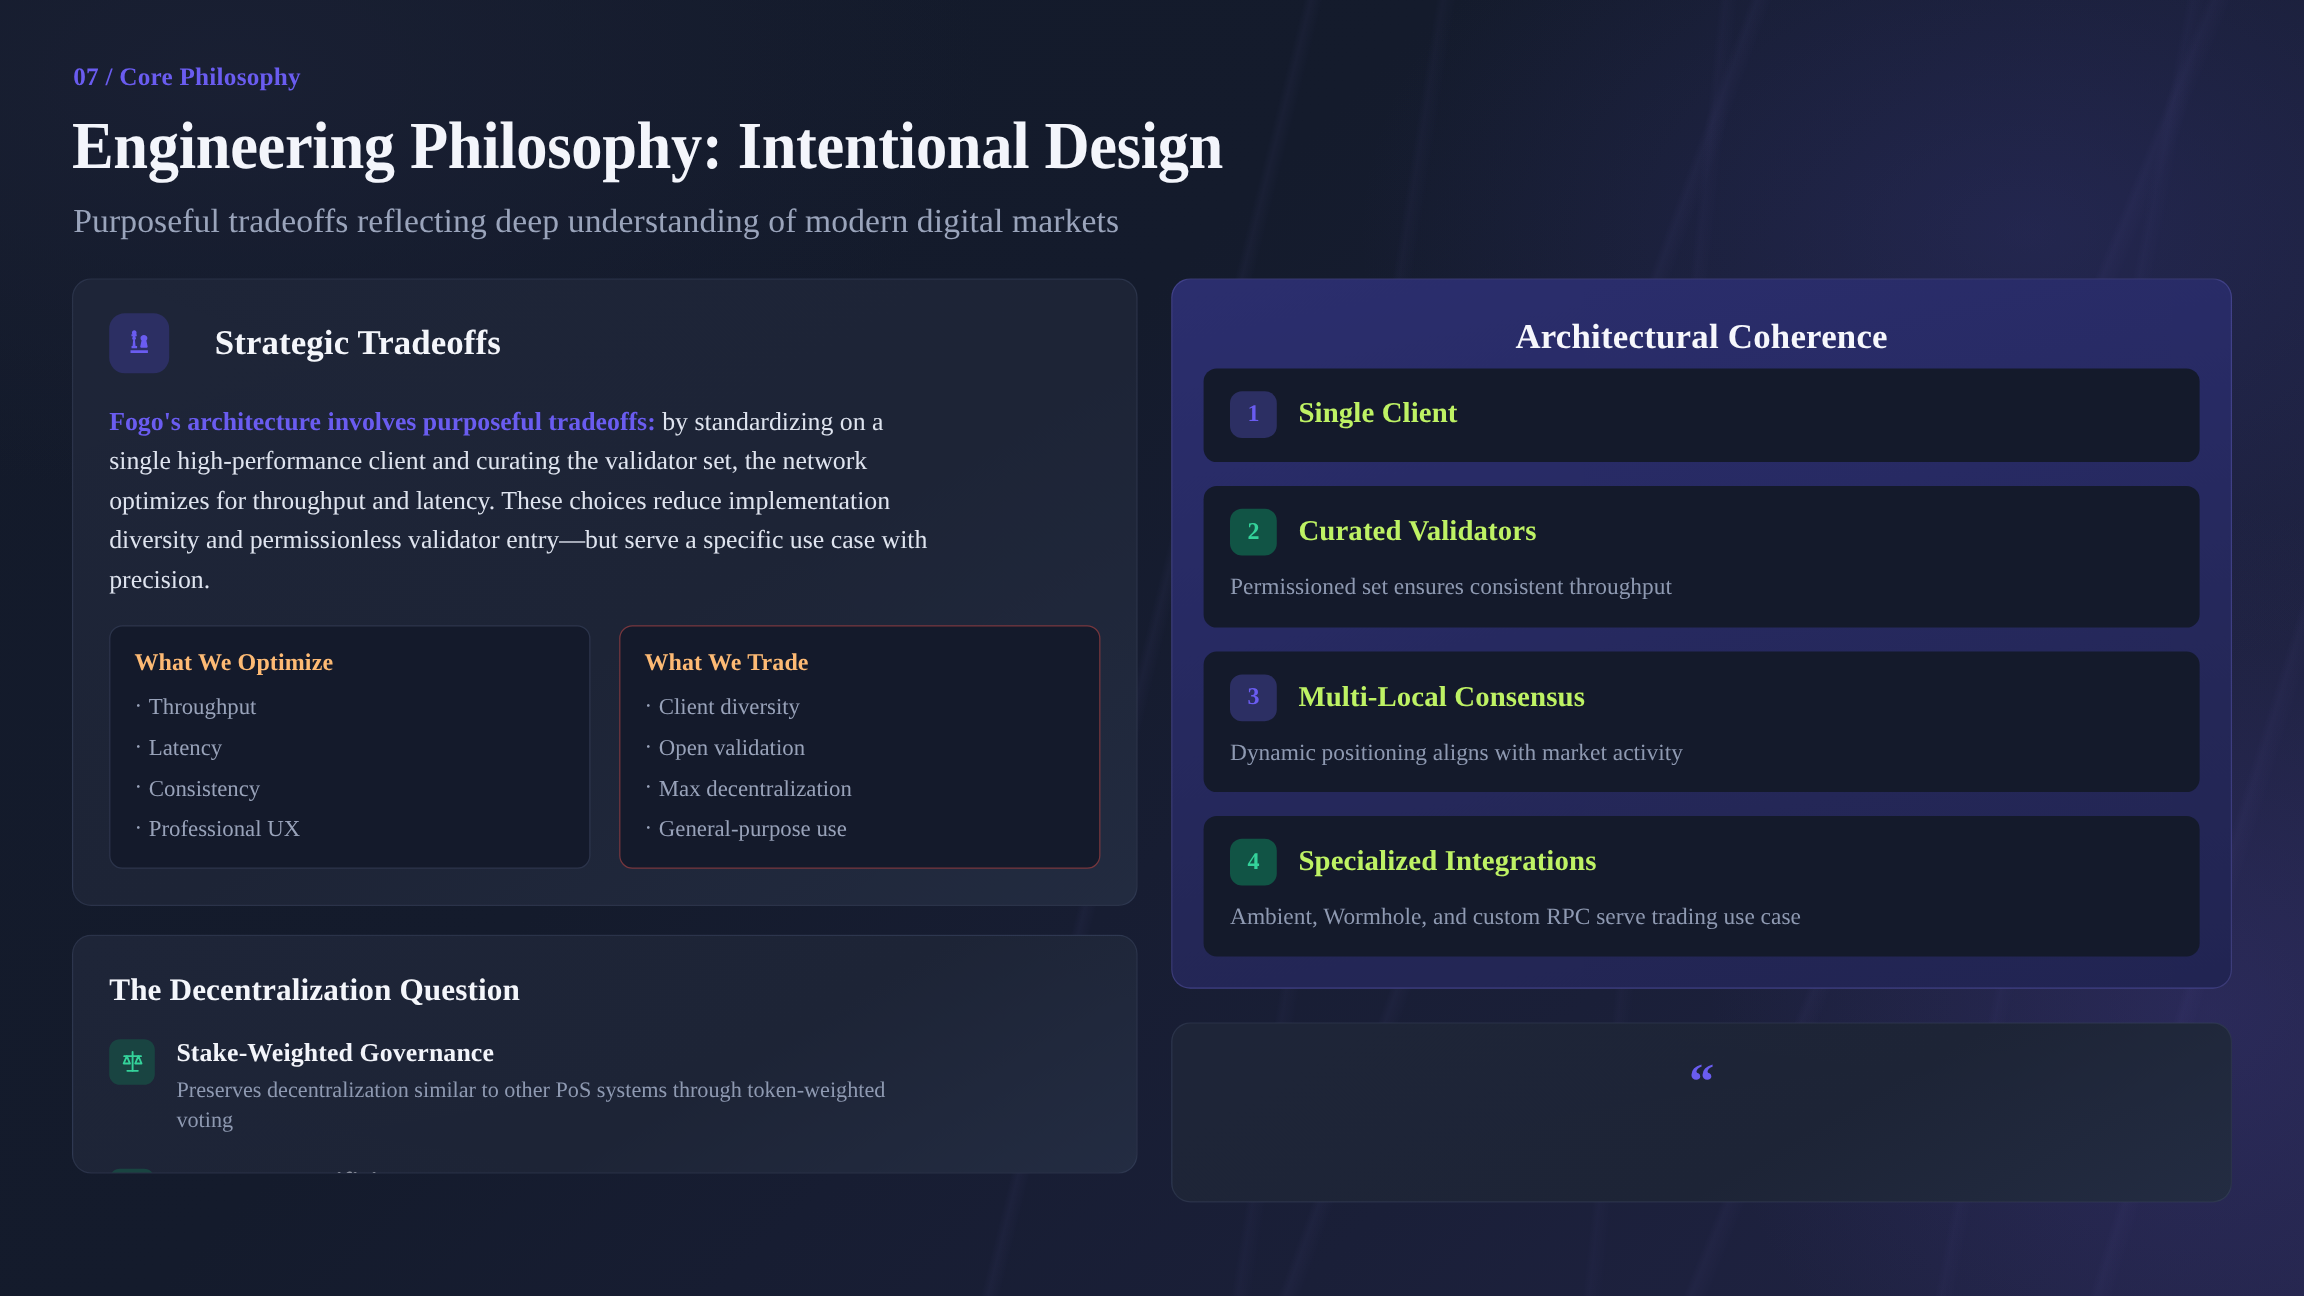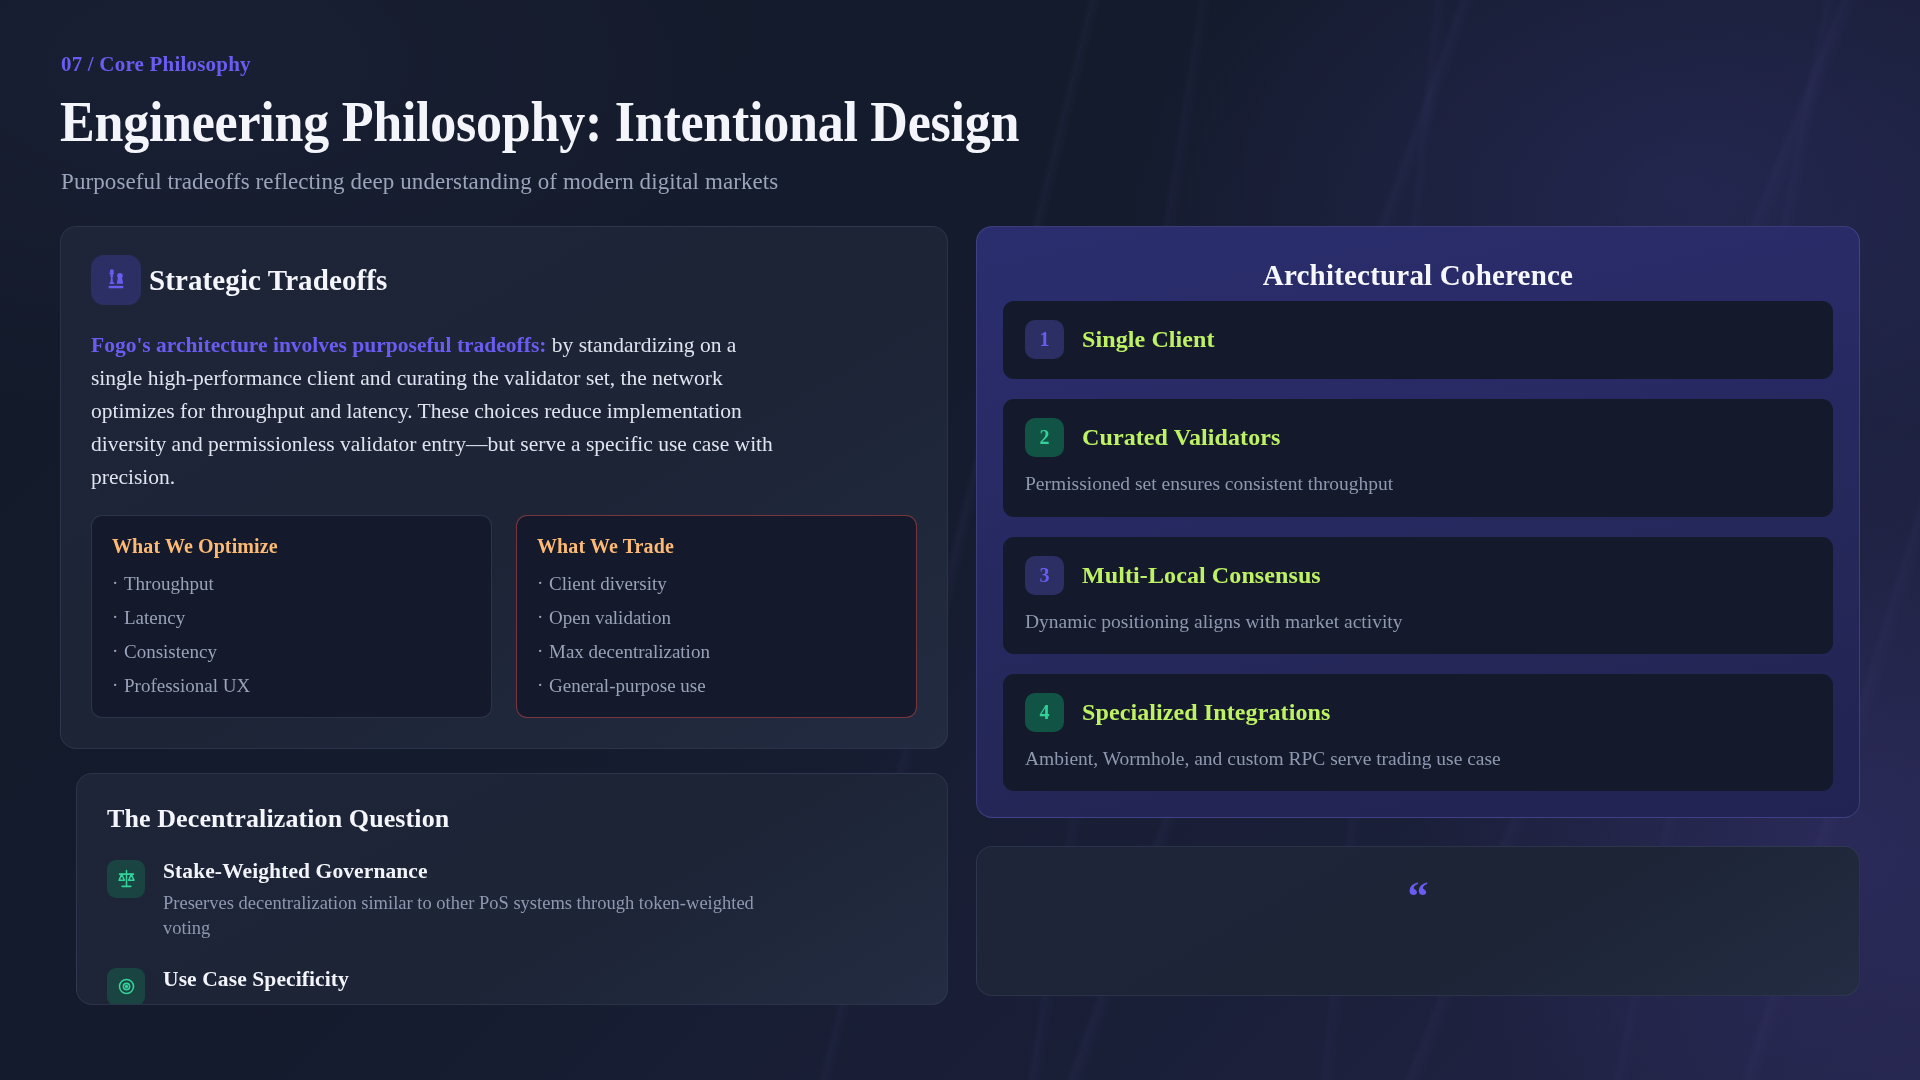--- a/index.html
+++ b/index.html
@@ -65,21 +65,21 @@
     line-height: 1.06;
     font-weight: 700;
     letter-spacing: -0.3px;
     font-family: "Liberation Serif", "DejaVu Serif", serif;
     transform: scaleX(0.93);
     transform-origin: left center;
   }
   .subtitle {
     margin: 17px 0 0 61px;
     color: #9aa4bb;
-    font-size: 23px;
+    font-size: 28px;
     font-weight: 400;
     letter-spacing: .1px;
   }
 
   
   .columns {
     display: flex;
     gap: 28px;
     margin: 31px 60px 0 60px;
     align-items: flex-start;
@@ -87,21 +87,21 @@
   .col-left  { width: 888px; flex: none; display: flex; flex-direction: column; gap: 24px; }
   .col-right { width: 884px; flex: none; display: flex; flex-direction: column; gap: 28px; }
 
   
   .card-tradeoffs {
     background: linear-gradient(150deg, #1e2538 0%, #1d2436 55%, #222b40 100%);
     border: 1px solid rgba(92,104,140,0.22);
     border-radius: 16px;
     padding: 28px 30px 30px 30px;
   }
-  .card-head { display: flex; align-items: center; gap: 8px; }
+  .card-head { display: flex; align-items: center; gap: 38px; }
   .icon-tile {
     width: 50px; height: 50px;
     border-radius: 13px;
     background: #2c2f63;
     display: flex; align-items: center; justify-content: center;
     flex: none;
   }
   .icon-tile svg { display: block; }
   .card-head h2 {
     color: #f4f6fb;
@@ -159,23 +159,22 @@
     left: 0; top: -1px;
     color: #98a2b9;
   }
 
   
   .card-decentral {
     background: linear-gradient(150deg, #1e2538 0%, #1d2436 60%, #232c42 100%);
     border: 1px solid rgba(92,104,140,0.22);
     border-radius: 16px;
     padding: 30px 30px 28px 30px;
-    height: 232px;
+    height: 199px;
     overflow: hidden;
-    margin-left: 16px;
   }
   .card-decentral h2 {
     color: #f4f6fb;
     font-size: 26px;
     font-weight: 700;
     letter-spacing: .1px;
     margin-bottom: 24px;
   }
   .gov-item { display: flex; gap: 18px; margin-bottom: 24px; }
   .gov-icon {

